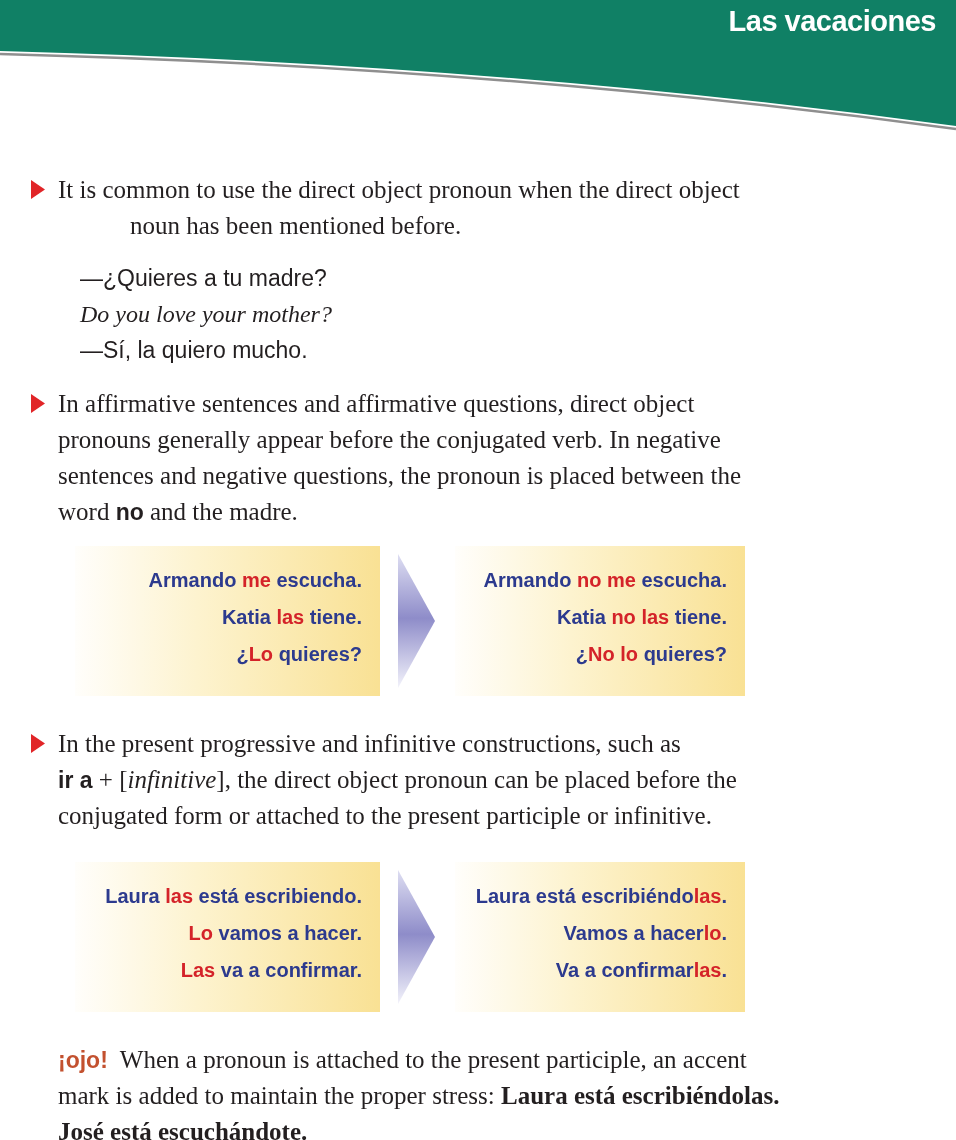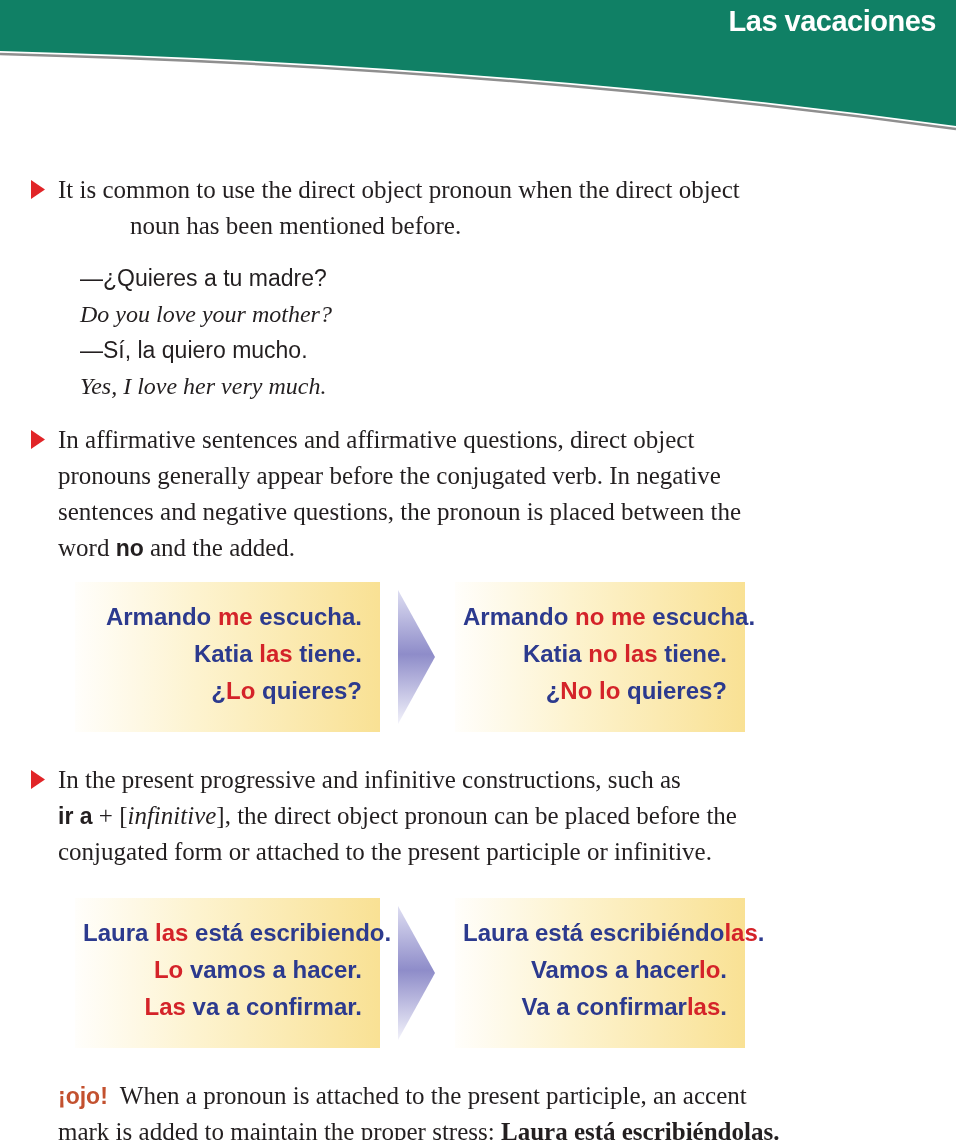--- a/index.html
+++ b/index.html
@@ -36,21 +36,21 @@
                 line-height:36px;white-space:pre;color:#231f20;}
   .dialogue .en{font-style:italic;font-size:24px;line-height:36px;white-space:pre;}
   
   .box-pair{position:relative;height:150px;width:868px;}
   .ex-box{position:absolute;top:0;height:150px;
           background:linear-gradient(to right,#fffefb 0%,#fdf3cf 40%,var(--box-yellow,#f9e194) 100%);
           padding:16px 18px 0 8px;box-sizing:border-box;text-align:right;}
   .ex-box.left{left:17px;width:305px;}
   .ex-box.right{left:397px;width:290px;}
   .box-line{white-space:pre;font-family:"Liberation Sans",sans-serif;font-weight:700;
-            font-size:24px;line-height:37px;}
+            font-size:20px;line-height:37px;}
   .blue{color:var(--es-blue,#2c3a8e);}
   .red{color:var(--es-red,#d42329);}
   .transform-arrow{position:absolute;left:340px;top:8px;width:37px;height:134px;
           background:linear-gradient(to bottom,#dedef2 0%,var(--arrow-purple,#8e8cc9) 48%,#f3f3fb 100%);
           clip-path:polygon(0 0,100% 50%,0 100%);}
   
   .ojo{font-family:"Liberation Sans",sans-serif;font-weight:700;font-size:23px;
        color:var(--ojo-orange,#c3512f);margin-top:40px;}
 </style>
 </head>
@@ -74,30 +74,29 @@
       <div class="line indent2">noun has been mentioned before.</div>
     </div>
 
     <div class="dialogue mt-dialogue">
       <div class="col">
         <div class="es">—¿Quieres a tu madre?</div>
         <div class="en">Do you love your mother?</div>
       </div>
       <div class="col">
         <div class="es">—Sí, la quiero mucho.</div>
-        <div class="en">Yes, I love her very much.</div>
       </div>
     </div>
 
     <div class="para mt-b2">
       <span class="bullet-marker"></span>
       <div class="line">In affirmative sentences and affirmative questions, direct object</div>
       <div class="line">pronouns generally appear before the conjugated verb. In negative</div>
       <div class="line">sentences and negative questions, the pronoun is placed between the</div>
-      <div class="line"><span>word </span><span class="bold-sans">no</span><span> and the added.</span></div>
+      <div class="line"><span>word </span><span class="bold-sans">no</span><span> and the madre.</span></div>
     </div>
 
     <div class="box-pair mt-boxes1">
       <div class="ex-box left">
         <div class="box-line"><span class="blue">Armando </span><span class="red">me</span><span class="blue"> escucha.</span></div>
         <div class="box-line"><span class="blue">Katia </span><span class="red">las</span><span class="blue"> tiene.</span></div>
         <div class="box-line"><span class="blue">¿</span><span class="red">Lo</span><span class="blue"> quieres?</span></div>
       </div>
       <span class="transform-arrow"></span>
       <div class="ex-box right">

